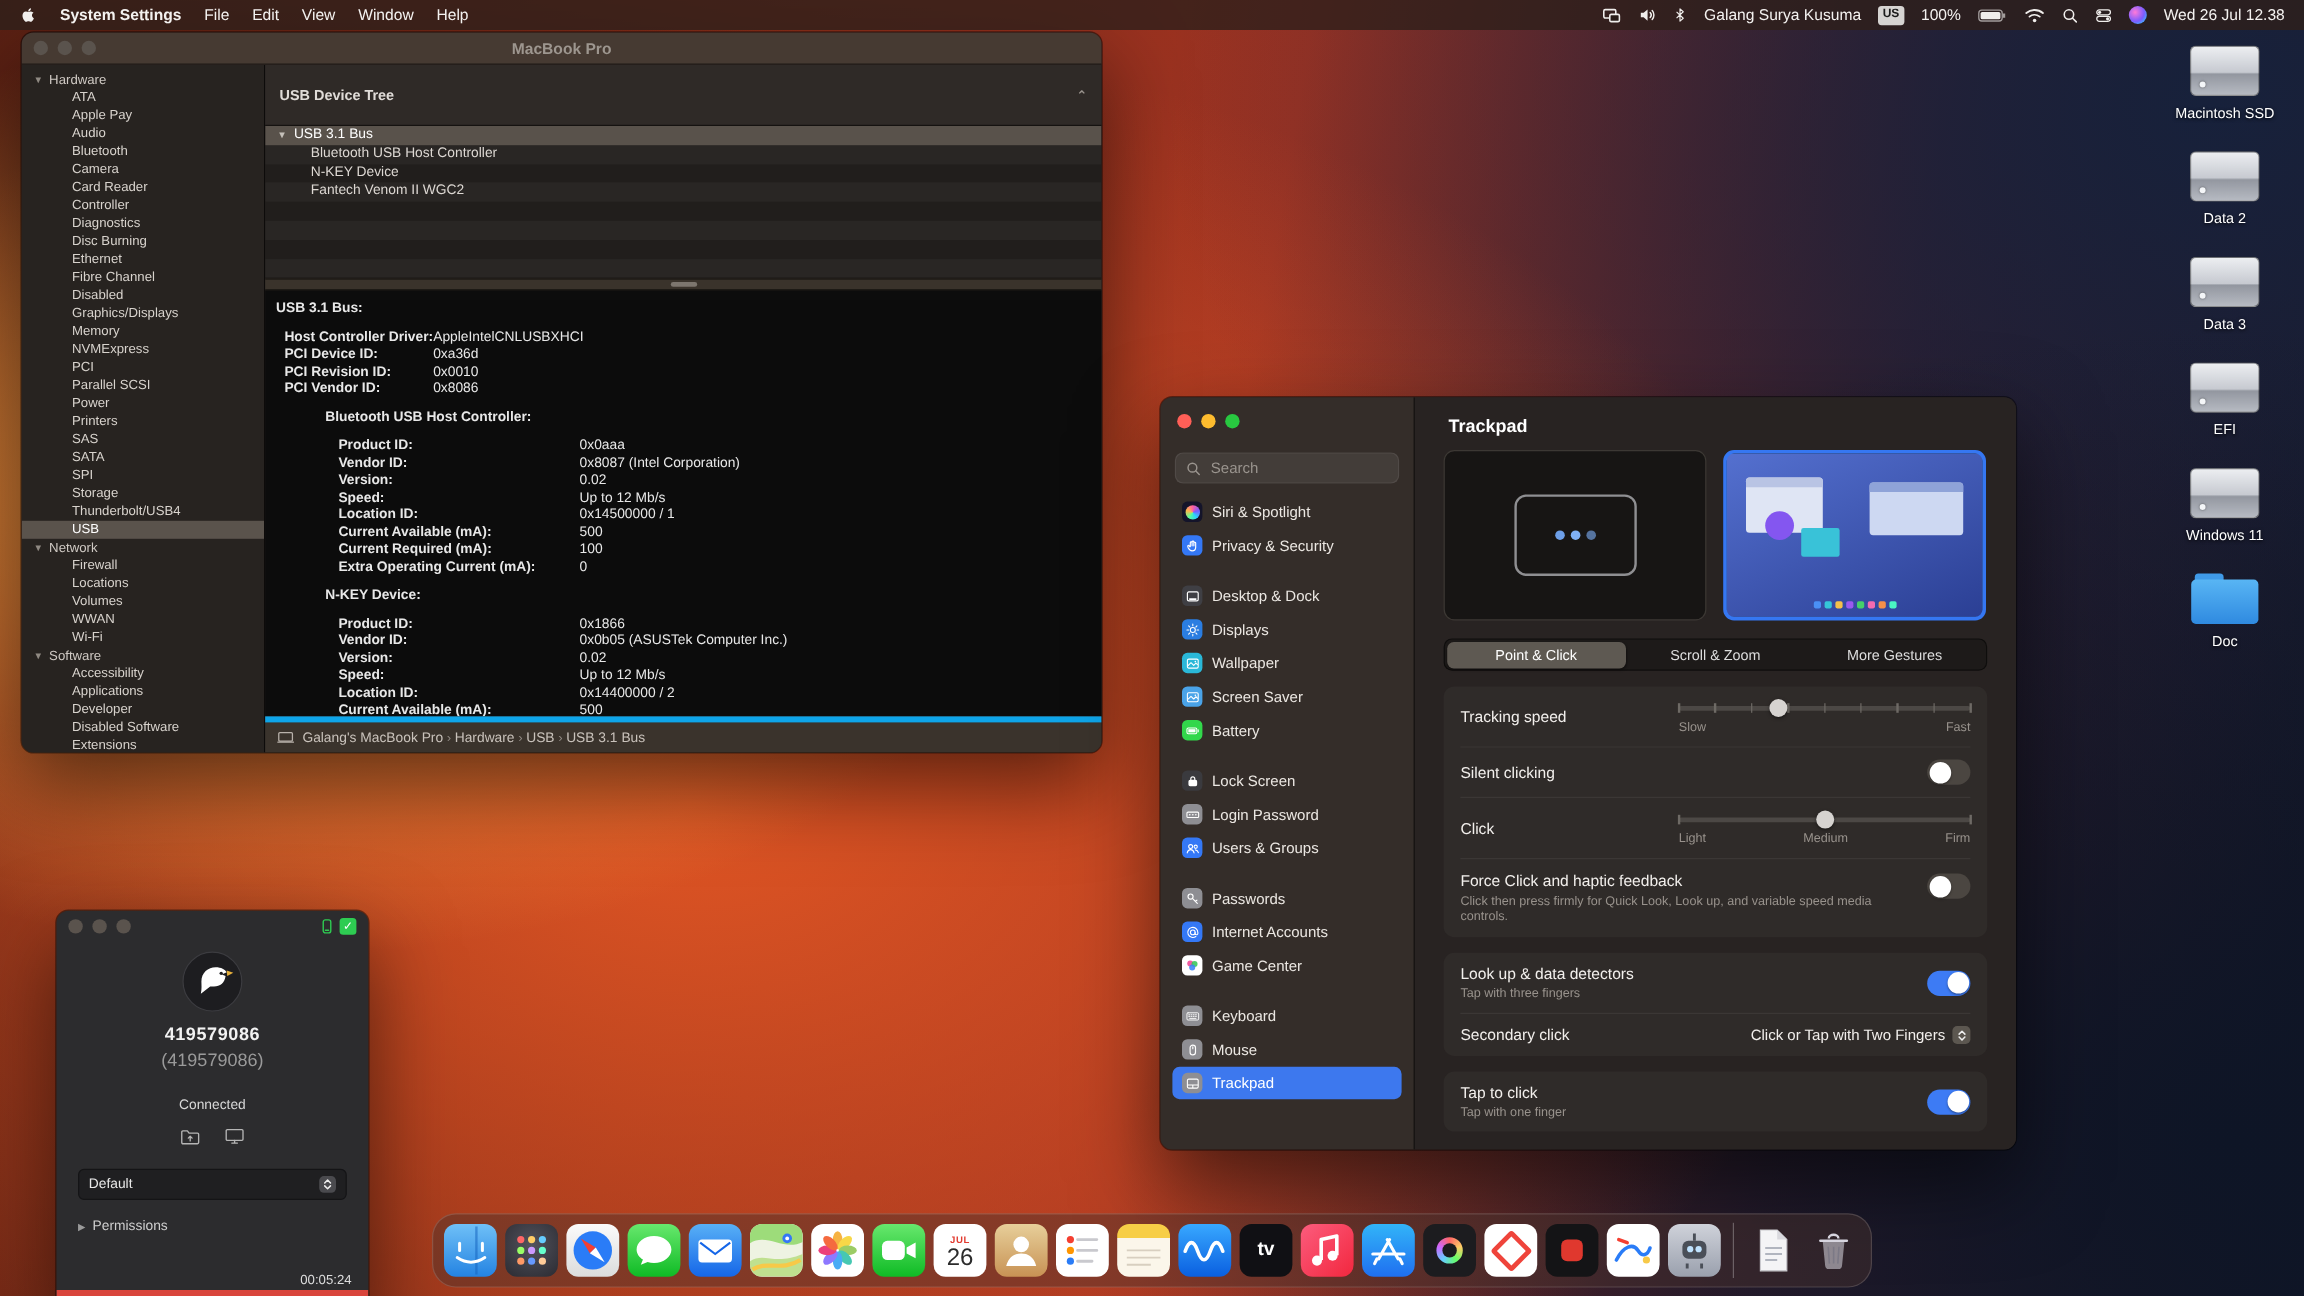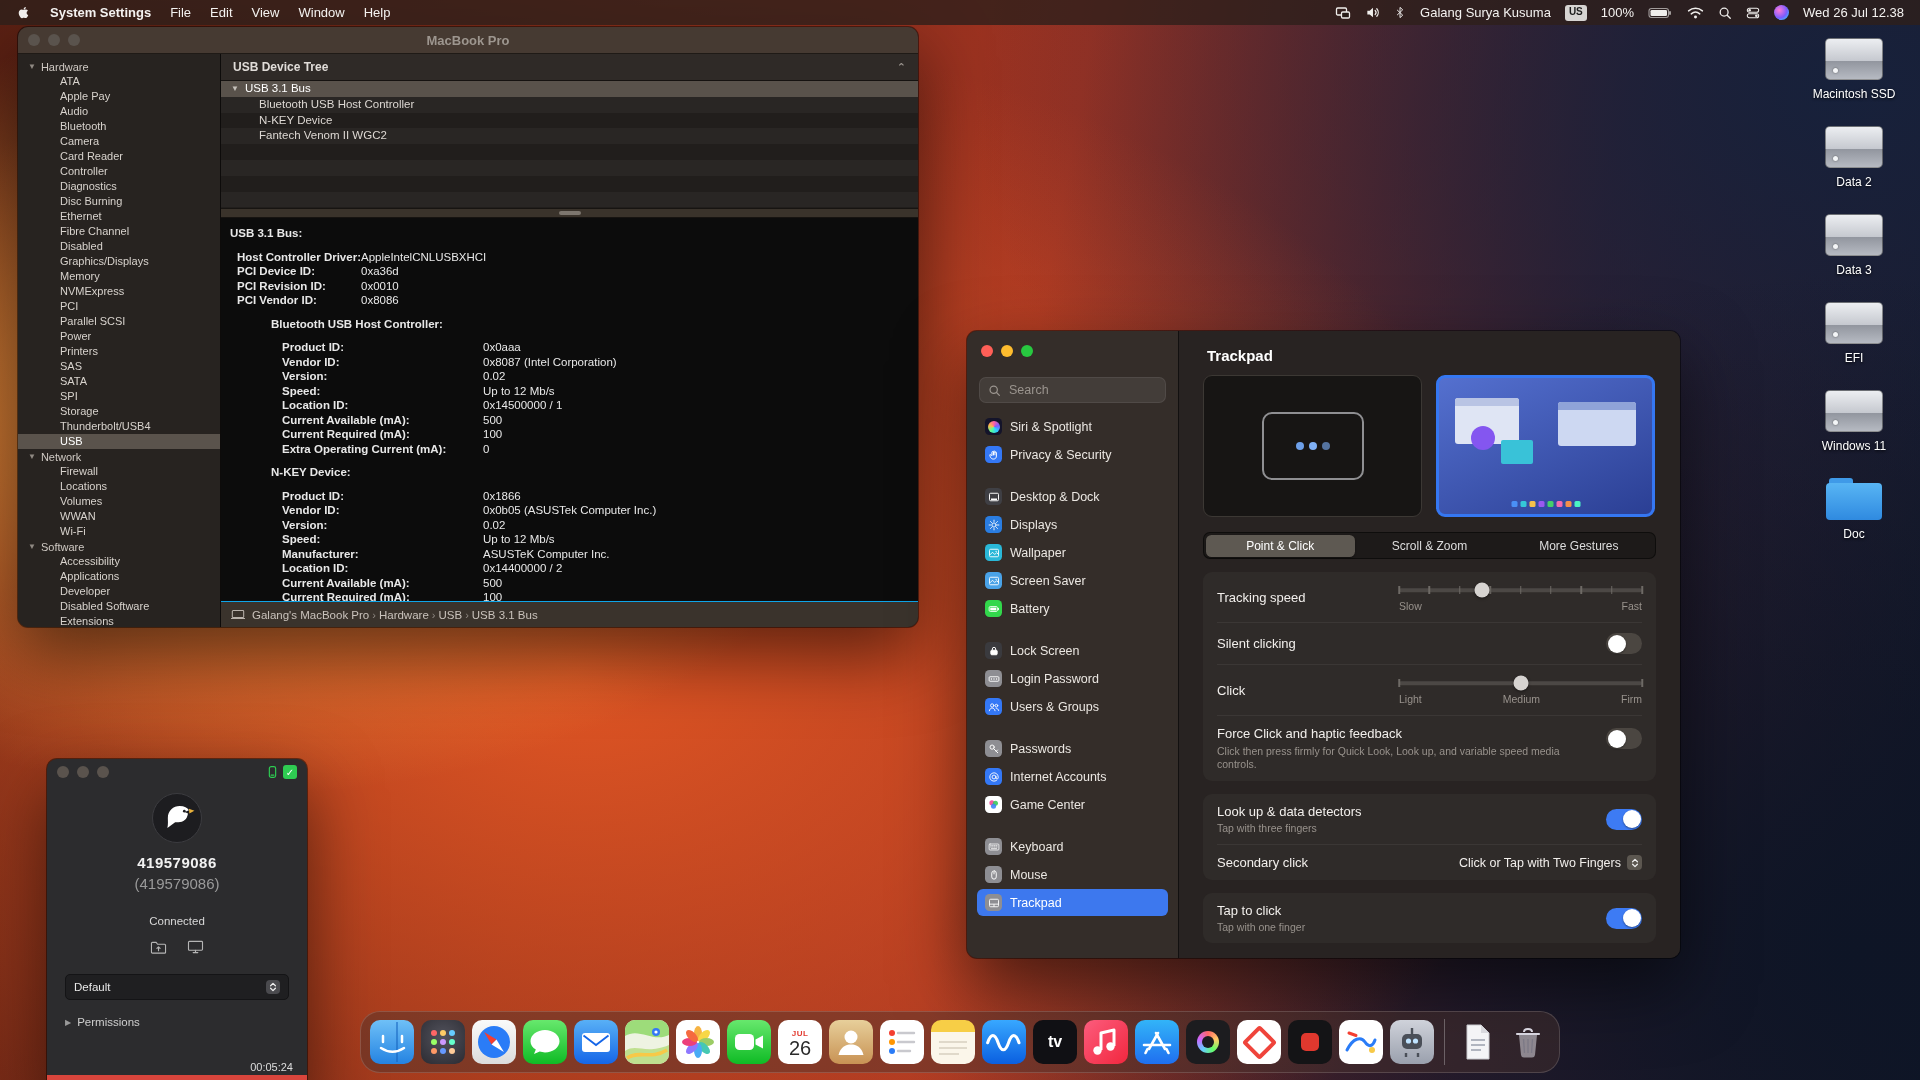--- a/index.html
+++ b/index.html
@@ -29,38 +29,38 @@
   #sysinfo{left:18px;top:27px;width:900px;height:600px;background:#262220;z-index:10}
   .si-titlebar{height:26px;background:#463a32;display:flex;align-items:center;padding:0 10px;position:relative;border-bottom:1px solid rgba(0,0,0,.55)}
   .si-title{position:absolute;left:0;right:0;text-align:center;color:#9d968f;font-size:13px;font-weight:600;pointer-events:none}
   .si-body{display:flex;height:573px}
   .si-sidebar{width:203px;background:#272320;border-right:1px solid #0d0b0a;overflow:hidden;padding-top:5px;box-sizing:border-box;flex:none}
   .si-group{display:flex;align-items:center;gap:5px;padding-left:10px;height:15px;font-size:11px;color:#cfc9c3}
   .si-group .chev{font-size:8px;color:#8f8982}
   .si-item{height:15px;line-height:15px;padding-left:42px;font-size:11px;color:#d8d3cd;white-space:nowrap}
   .si-item.selected{background:#5a534c;color:#fff}
   .si-main{flex:1;display:flex;flex-direction:column;background:#211e1c;min-width:0}
-  .si-treeheader{height:26px;display:flex;align-items:center;background:#2f2a27;border-bottom:1px solid #151210;padding:0 12px;font-size:12px;font-weight:700;color:#e0dcd8;flex:none}
+  .si-treeheader{height:26px;display:flex;align-items:center;background:#2f2a27;border-bottom:1px solid #151210;padding:12px 12px;font-size:12px;font-weight:700;color:#e0dcd8;flex:none}
   .si-treeheader .chev{margin-left:auto;color:#9a948e;font-size:11px}
   .si-tree{height:127px;overflow:hidden;flex:none}
   .tree-row{height:15.8px;line-height:15.8px;font-size:11.5px;color:#ddd8d3;padding-left:38px;white-space:nowrap}
   .tree-row:nth-child(even){background:rgba(255,255,255,.04)}
   .tree-row.root{padding-left:10px;display:flex;align-items:center;gap:6px}
   .tree-row.root.selected{background:#59524b;color:#fff}
   .tree-row .chev{font-size:8px;color:#c5c0ba}
   .si-splitter{height:8px;background:#3a332b;border-top:1px solid #171411;border-bottom:1px solid #171411;display:flex;align-items:center;justify-content:center;flex:none}
   .si-splitter .knob{width:22px;height:3.5px;border-radius:2px;background:#7d766e}
   .si-details{flex:1;background:#0c0c0c;padding-top:8px;overflow:hidden;color:#e8e8e8;font-size:11.5px;line-height:14.5px}
   .d-row{display:flex;white-space:nowrap}
   .d-label{font-weight:700;flex:none}
   .d-blank{height:9px}
   .ind0{padding-left:9px}.ind1{padding-left:16px}.ind2{padding-left:50px}.ind3{padding-left:61px}
   .ind1 .d-label{width:124px}
   .ind3 .d-label{width:201px}
-  .si-statusbar{height:25px;background:#3a332c;border-top:1px solid #0ea5e9;display:flex;align-items:center;gap:7px;padding:0 10px;font-size:11.5px;color:#c9c2bb;flex:none}
+  .si-statusbar{height:25px;background:#3a332c;border-top:5px solid #0ea5e9;display:flex;align-items:center;gap:7px;padding:0 10px;font-size:11.5px;color:#c9c2bb;flex:none}
   .bc-sep{color:#8f8882;margin:0 3px;font-size:11px}
   
   #settings{left:967px;top:331px;width:713px;height:627px;background:#272221;display:flex;z-index:20}
   .set-sidebar{width:212px;background:#342d29;border-right:1px solid #121010;position:relative;box-sizing:border-box;padding-top:42px;flex:none}
   .set-lights{position:absolute;top:14px;left:14px}
   .search-field{margin:4px 12px 10px;height:26px;background:rgba(255,255,255,.08);border:1px solid rgba(255,255,255,.07);border-radius:7px;display:flex;align-items:center;gap:6px;padding:0 8px;color:#9a948e;box-sizing:border-box}
   .search-field input{background:none;border:none;outline:none;color:#eee;font-size:12.5px;width:100%;font-family:inherit}
   .search-field input::placeholder{color:#9a948e}
   .ss-item{display:flex;align-items:center;gap:8px;height:27px;margin:1px 10px;padding:0 8px;border-radius:6px;font-size:12.5px;color:#ebe7e2;white-space:nowrap}
   .ss-item.selected{background:#3d78ee;color:#fff}
@@ -391,24 +391,20 @@
             </div>
             <div class="d-row ind3">
               <span class="d-label">Version:</span>
               <span class="d-val">0.02</span>
             </div>
             <div class="d-row ind3">
               <span class="d-label">Speed:</span>
               <span class="d-val">Up to 12 Mb/s</span>
             </div>
             <div class="d-row ind3">
-              <span class="d-label">Manufacturer:</span>
-              <span class="d-val">ASUSTeK Computer Inc.</span>
-            </div>
-            <div class="d-row ind3">
               <span class="d-label">Location ID:</span>
               <span class="d-val">0x14400000 / 2</span>
             </div>
             <div class="d-row ind3">
               <span class="d-label">Current Available (mA):</span>
               <span class="d-val">500</span>
             </div>
             <div class="d-row ind3">
               <span class="d-label">Current Required (mA):</span>
               <span class="d-val">100</span>

